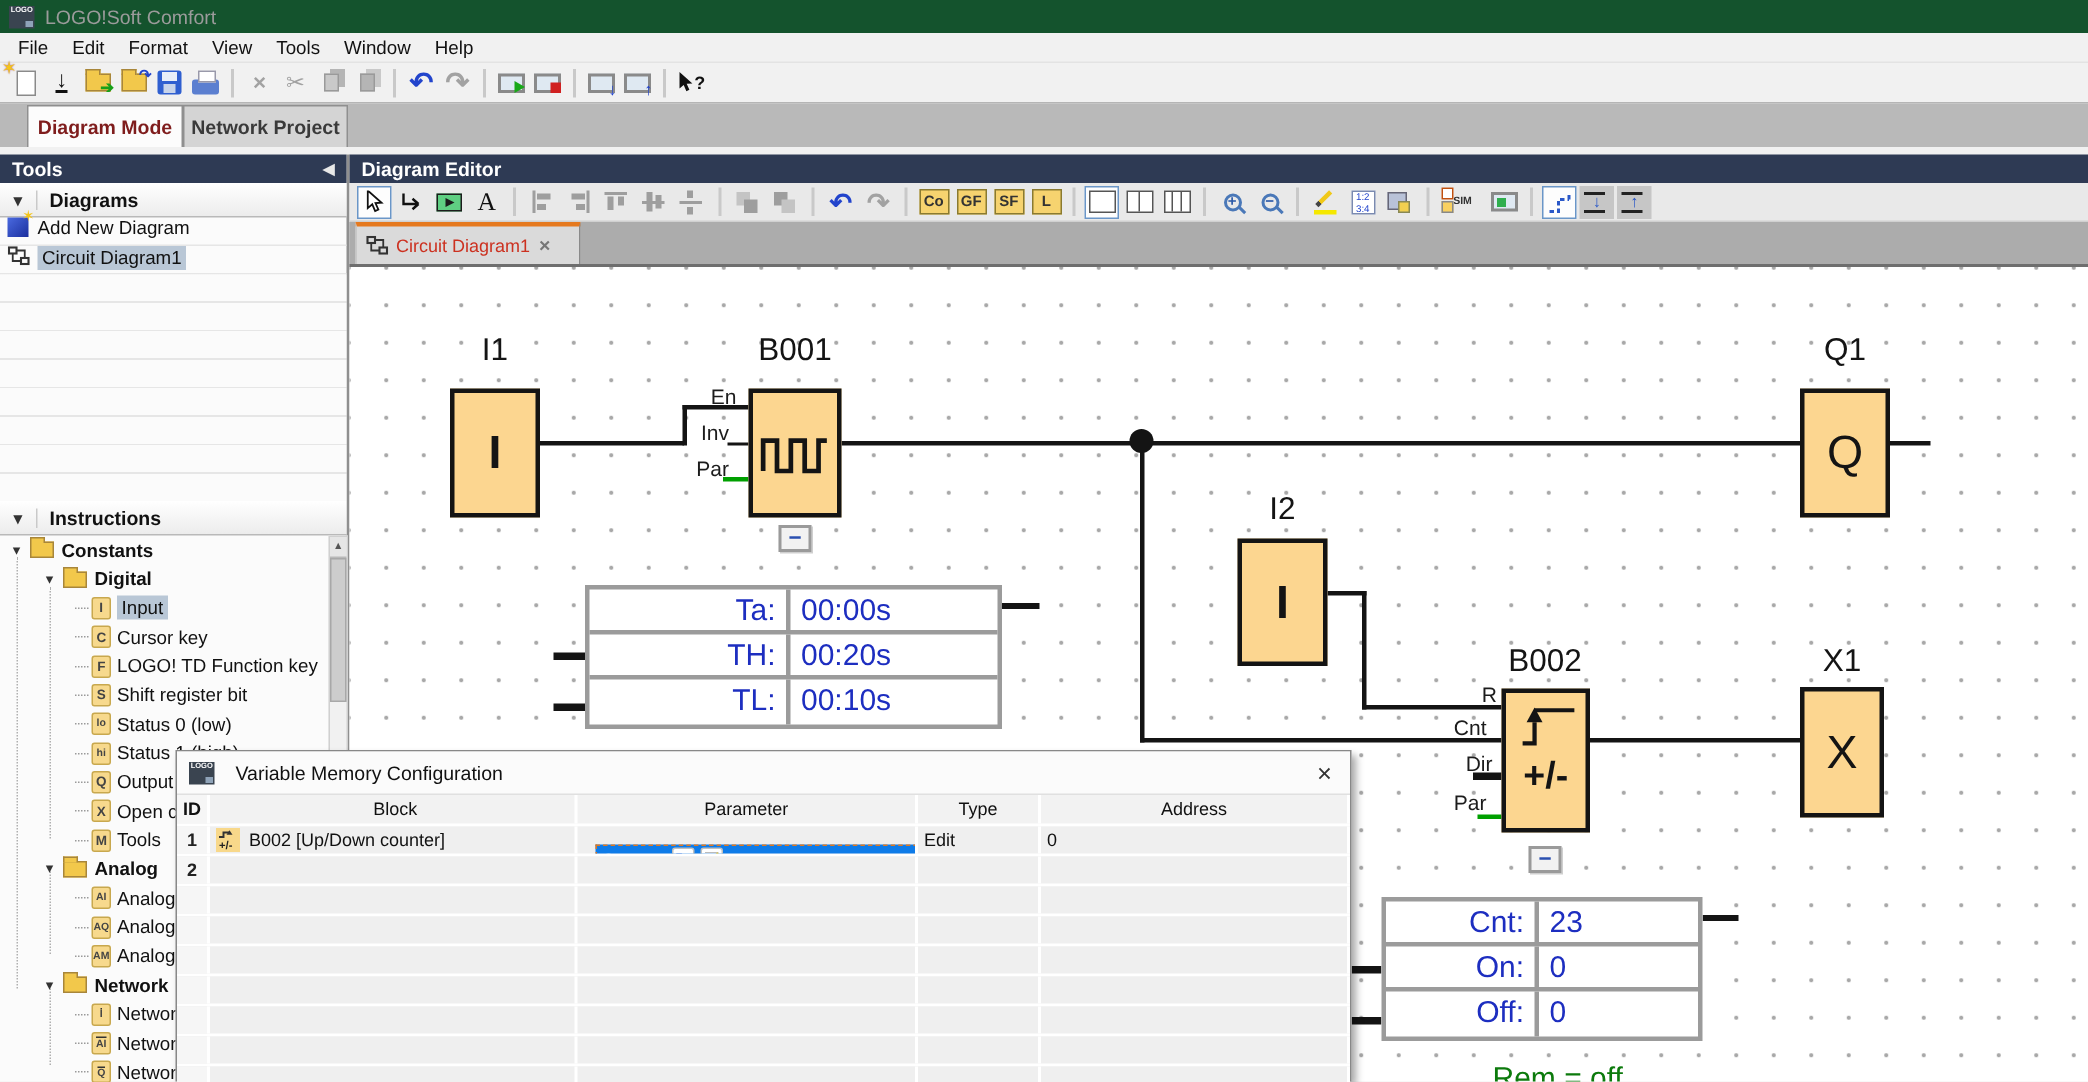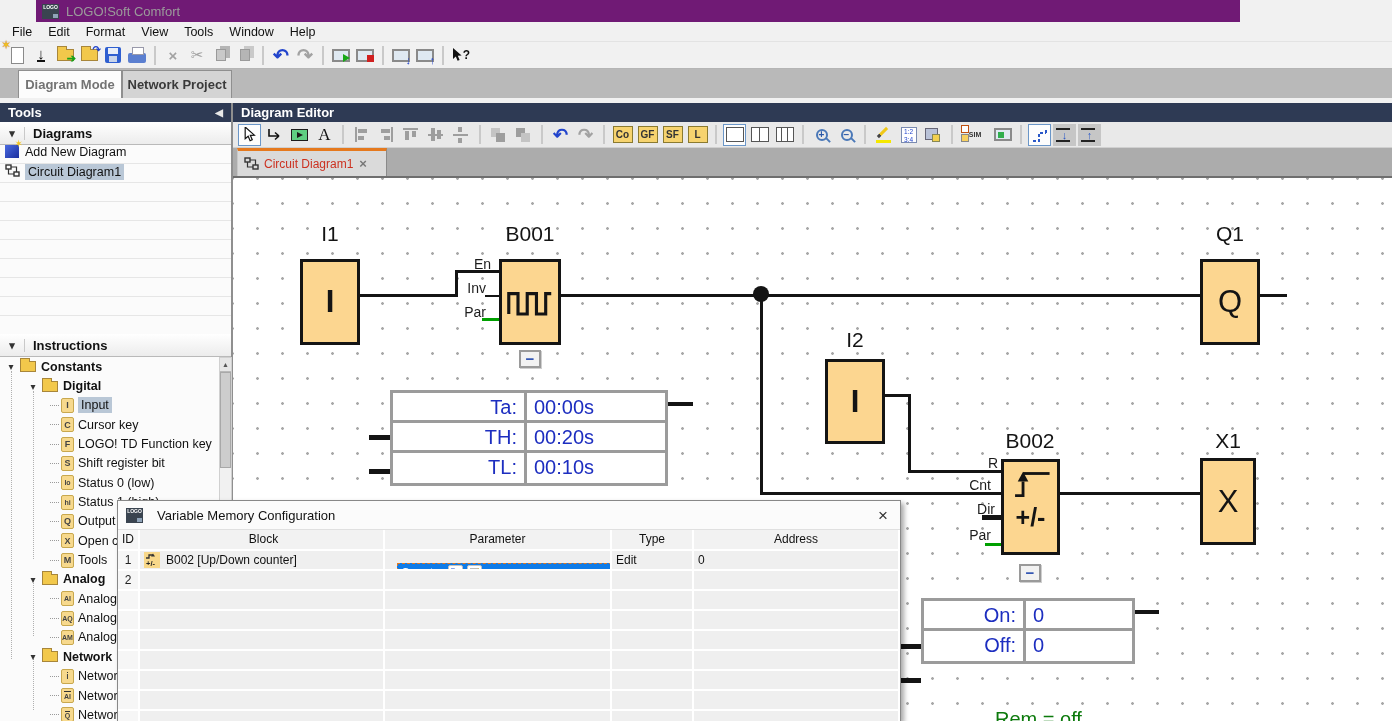--- a/index.html
+++ b/index.html
@@ -1,22 +1,22 @@
 <!DOCTYPE html>
 <html><head>
 <meta charset="utf-8">
 <style>
   * { margin:0; padding:0; box-sizing:border-box; }
   html,body { width:1392px; height:721px; overflow:hidden; background:#f1f1f1;
     font-family:"Liberation Sans", sans-serif; -webkit-font-smoothing:antialiased; }
   .abs { position:absolute; }
 
   
-  #titlebar { position:absolute; left:0; top:0; width:1204px; height:22px; background:#701a75;
-    display:flex; align-items:center;margin-left:36px; }
+  #titlebar { position:absolute; left:0; top:0; width:1392px; height:22px; background:#14532d;
+    display:flex; align-items:center; }
   .appicon { width:17px; height:15px; background:#3a4450; margin:0 7px 0 6px; position:relative;
     color:#fff; font-size:5px; font-weight:bold; text-align:center; line-height:7px; }
   .appicon::after { content:""; position:absolute; right:1px; bottom:1px; width:5px; height:4px; background:#8fa3b8; }
   #titlebar .title { color:#9b9b9b; font-size:13px; }
   #menubar { position:absolute; left:0; top:22px; width:1392px; height:20px; background:#f1f1f1;
     display:flex; align-items:center; padding-left:4px; border-bottom:1px solid #e3e3e3; }
   #menubar span { font-size:12.5px; color:#111; padding:2px 8px; }
 
   
   #toolbar { position:absolute; left:0; top:42px; width:1392px; height:27px; background:#f1f1f1;
@@ -38,21 +38,21 @@
   .gray { color:#a2a2a2; }
   .blue { color:#2244cc; }
   .monitor { width:18px; height:13px; border:2px solid #8a8a8a; background:#dfe9f2; position:relative; }
   .tri-green { width:0; height:0; border-left:7px solid #18a818; border-top:4px solid transparent; border-bottom:4px solid transparent; position:absolute; right:-2px; bottom:-2px; }
   .sq-red { width:7px; height:7px; background:#d02020; position:absolute; right:-2px; bottom:-2px; }
 
   
   #modetabs { position:absolute; left:0; top:69px; width:1392px; height:29px; background:#b9b9b9; }
   .mtab { position:absolute; top:1px; height:28px; display:flex; align-items:center; justify-content:center;
     font-weight:bold; font-size:13px; border:1px solid #8f8f8f; border-bottom:none; }
-  #mtab-active { left:18px; width:104px; background:#fcfcfc; color:#737373; }
+  #mtab-active { left:18px; width:104px; background:#fcfcfc; color:#7f1d1d; }
   #mtab-inactive { left:122px; width:110px; background:#d4d4d4; color:#3a3a3a; }
   #understrip { position:absolute; left:0; top:98px; width:1392px; height:5px; background:#f1f1f1; }
 
   
   #tools-panel { position:absolute; left:0; top:103px; width:233px; height:618px; background:#fbfbfb;
     border-right:2px solid #8f8f8f; }
   .navyhead { height:19px; background:#2e3a54; color:#fff; font-weight:bold; font-size:13px;
     display:flex; align-items:center; padding:0 8px; }
   .navyhead .coll { margin-left:auto; font-size:10px; color:#e8e8e8; }
   .sechead { height:23px; background:linear-gradient(#ffffff,#ececec); border-bottom:1px solid #b9b9b9;
@@ -137,21 +137,21 @@
   
   #dialog { position:absolute; left:117px; top:500px; width:784px; height:221px; background:#efefef;
     border:1px solid #888; box-shadow:3px 3px 5px rgba(0,0,0,0.35); z-index:50; }
   #dlg-title { height:29px; background:#fbfbfb; display:flex; align-items:center; border-bottom:1px solid #e0e0e0; }
   #dlg-title .ttl { font-size:13px; color:#111; margin-left:7px; }
   #dlg-title .close { margin-left:auto; margin-right:12px; font-size:17px; color:#333; line-height:17px; }
   .dcell { border-right:2px solid #fff; overflow:hidden; white-space:nowrap; }
   #dlg-header { display:flex; height:21px; background:#f2f2f2; border-bottom:2px solid #fff; }
   #dlg-header .dcell { font-size:12px; color:#111; text-align:center; line-height:19px; }
   .drow2 { display:flex; height:20px; background:#efefef; border-bottom:2px solid #fff; align-items:center; }
-  .c-id { width:22px; background:#f6f6f6; text-align:center; font-size:12px; color:#222; }
+  .c-id { width:22px; background:#f6f6f6; text-align:center; font-size:12px; color:#222;font-weight:bold; }
   .c-block { width:245px; } .c-param { width:227px; } .c-type { width:82px; } .c-addr { flex:1; }
   .c-block, .c-type, .c-addr { font-size:12px; color:#111; padding-left:4px; }
   .c-block { display:flex; align-items:center; height:100%; }
   .paramsel { margin:12px; width:100%; height:100%; background:#0e7be8; border:1.5px dashed #e07820;
     color:#fff; font-size:12px; display:flex; align-items:flex-end; padding-left:3px; }
   .cnticon { width:16px; height:16px; background:#f8d88a; margin-right:6px; flex:none; }
   .wicon { width:15px; height:15px; background:#fff; border:1px solid #c0c0c0; border-radius:2px; margin-left:4px;
     position:relative; display:flex; align-items:center; justify-content:center; flex:none; }
   .wicon .rf { color:#1a53d6; font-size:12px; font-weight:bold; line-height:12px; }
   .wicon .lines { position:absolute; inset:2px; background:repeating-linear-gradient(#bbb 0 1px, transparent 1px 4px); }
@@ -619,20 +619,24 @@
       <div class="pl" style="width:134px;">TL:</div>
       <div class="pv">00:10s</div>
       </div>
   </div>
 
   <div class="wire" style="left:902px; top:432px; width:24px; height:4px;"></div>
   <div class="wire" style="left:668px; top:466px; width:20px; height:5px;"></div>
   <div class="wire" style="left:668px; top:500px; width:20px; height:5px;"></div>
   <div class="ptable" style="left:688px; top:420px; width:214px;">
     <div class="prow">
+      <div class="pl" style="width:102px;">Cnt:</div>
+      <div class="pv">23</div>
+      </div>
+    <div class="prow">
       <div class="pl" style="width:102px;">On:</div>
       <div class="pv">0</div>
       </div>
     <div class="prow">
       <div class="pl" style="width:102px;">Off:</div>
       <div class="pv">0</div>
       </div>
   </div>
 
   <div id="rem-label">Rem = off</div>

